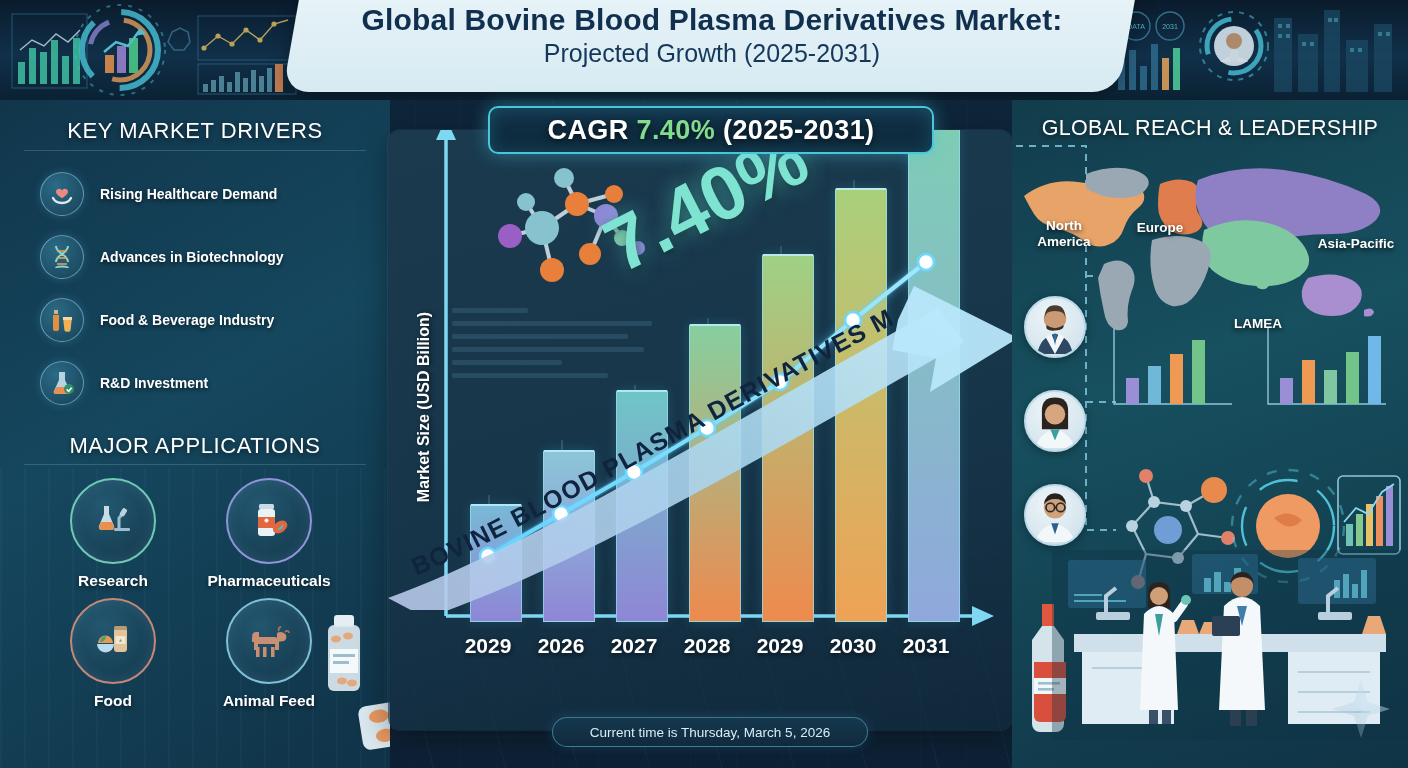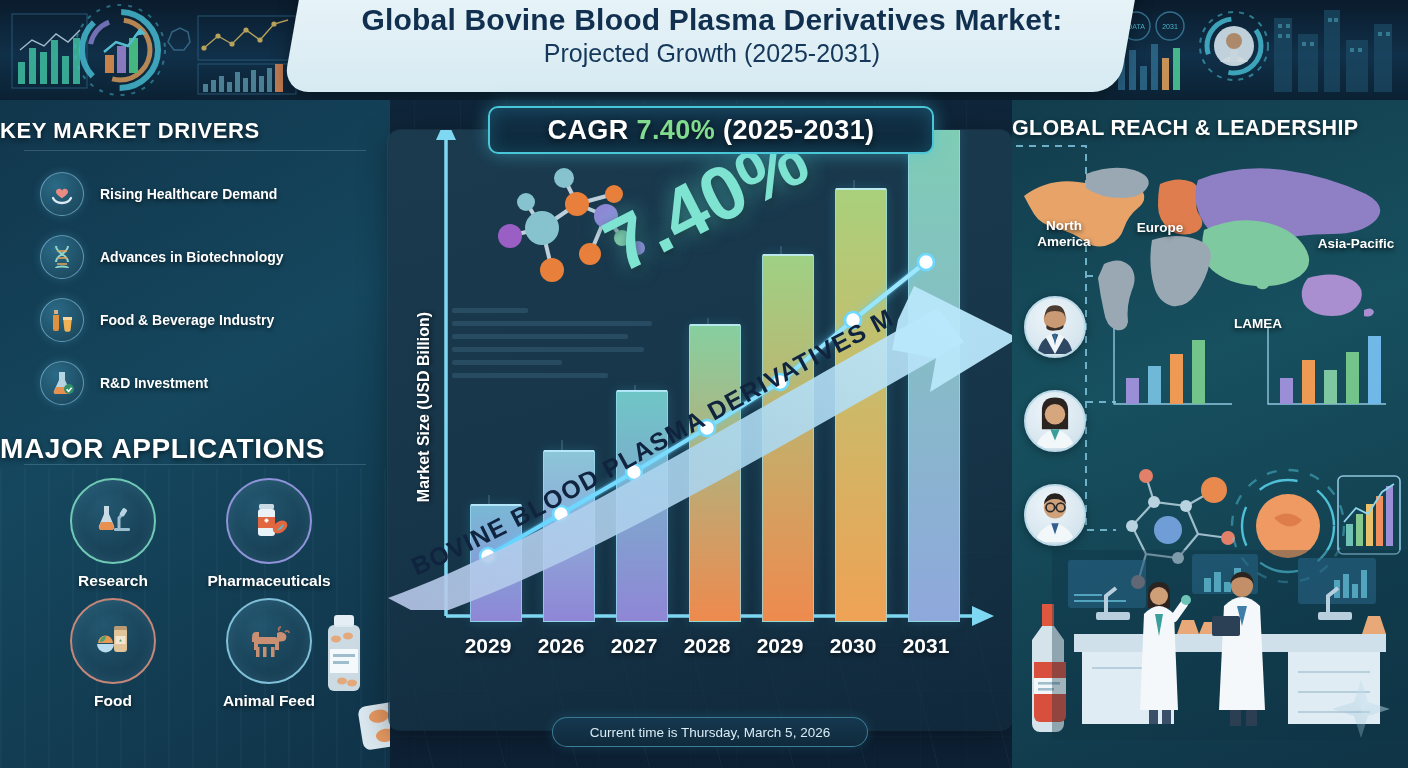--- a/index.html
+++ b/index.html
@@ -61,40 +61,40 @@
     position: absolute; left: 0; top: 100px; width: 390px; height: 668px;
     background: linear-gradient(150deg,#11364c 0%, #15475e 45%, #103348 100%);
     overflow: hidden;
   }
   .sb-sky {
     position:absolute; left:0; right:0; bottom:0; height: 300px;
     background: repeating-linear-gradient(90deg, rgba(150,205,235,.06) 0 2px, transparent 2px 24px);
     opacity:.6;
   }
   .sec-head {
-    color:#fff; font-weight:bold;
+    text-align:center; color:#fff; font-weight:normal;
     text-shadow: 0 2px 5px rgba(0,0,0,.55);
   }
   #drivers-title { position:absolute; left:0; right:0; top:18px; font-size:22px; letter-spacing:.6px; }
   .sec-rule { position:absolute; height:1px; background:rgba(160,210,235,.22); left:24px; right:24px; }
 
   .driver-list { position: absolute; left: 40px; top: 62px; width: 340px; }
   .driver {
     display:flex; align-items:center; gap:16px; height: 63px;
   }
   .d-icon {
     width:44px; height:44px; border-radius:50%; flex:0 0 44px;
     background: radial-gradient(circle at 35% 30%, #2b6a86, #184256);
     border:1.5px solid rgba(150,210,240,.55);
     display:flex; align-items:center; justify-content:center;
     font-size:20px; box-shadow: 0 0 10px rgba(90,180,220,.25);
   }
   .d-label { color:#fff; font-size:14px; font-weight:bold; text-shadow:0 2px 4px rgba(0,0,0,.6); }
 
-  #apps-title { position:absolute; left:0; right:0; top:333px; font-size:28px; letter-spacing:.6px; }
+  #apps-title { position:absolute; left:0; right:0; top:333px; font-size:22px; letter-spacing:.6px; }
   .apps-grid {
     position:absolute; left:46px; top:378px; width:290px;
     display:grid; grid-template-columns:1fr 1fr; gap:8px 22px;
   }
   .app { text-align:center; }
   .app-ring {
     width:86px; height:86px; border-radius:50%; margin:0 auto 8px;
     display:flex; align-items:center; justify-content:center; font-size:34px;
     background: radial-gradient(circle at 38% 30%, rgba(40,95,120,.75), rgba(18,52,72,.9));
     box-shadow: inset 0 0 14px rgba(120,200,235,.18);

